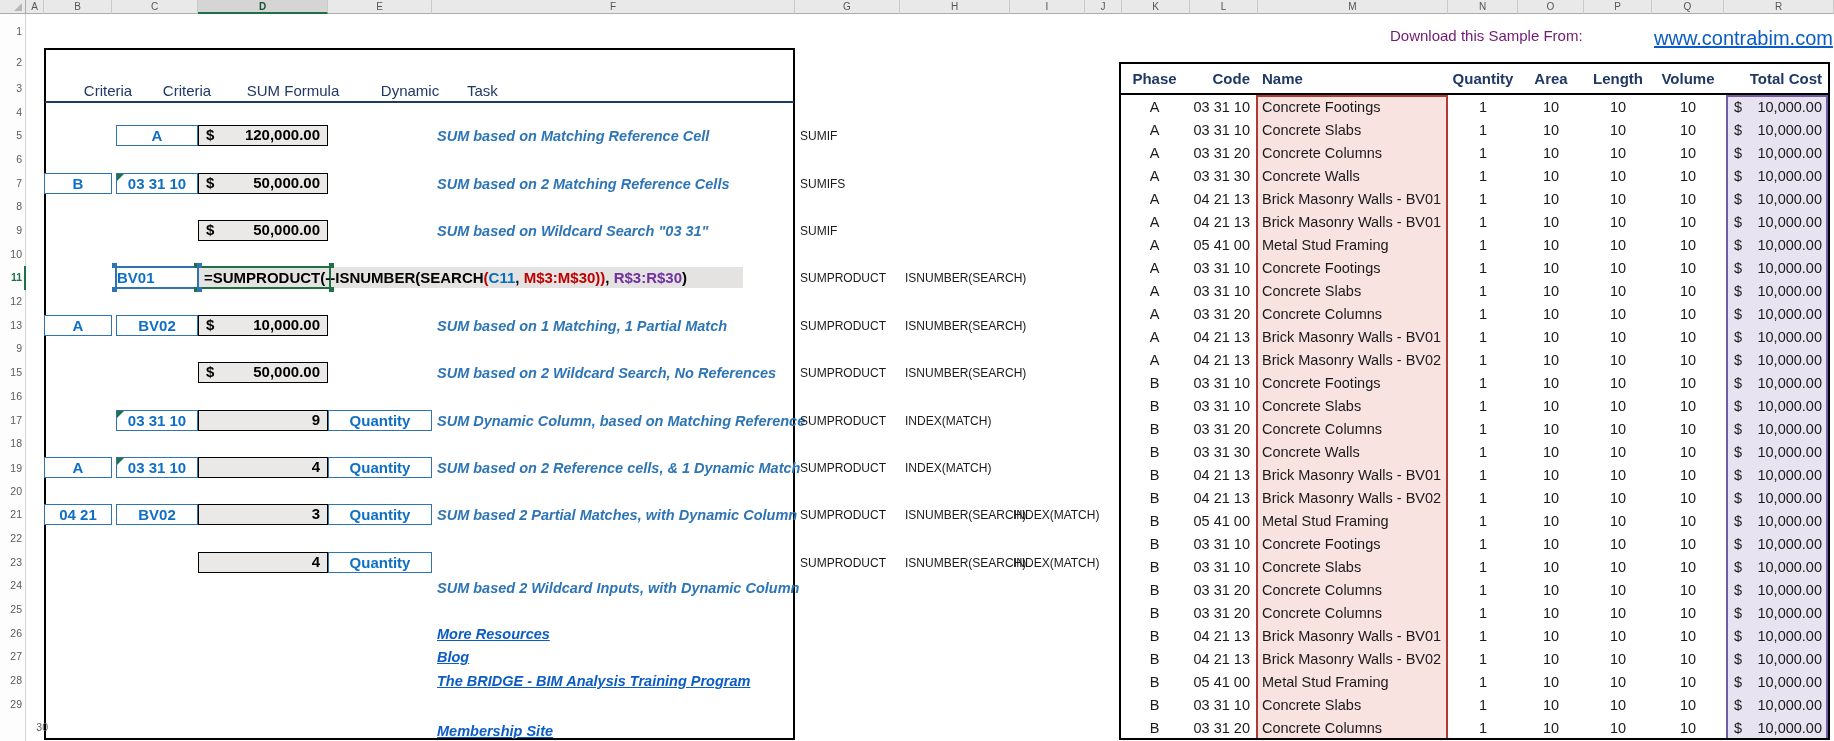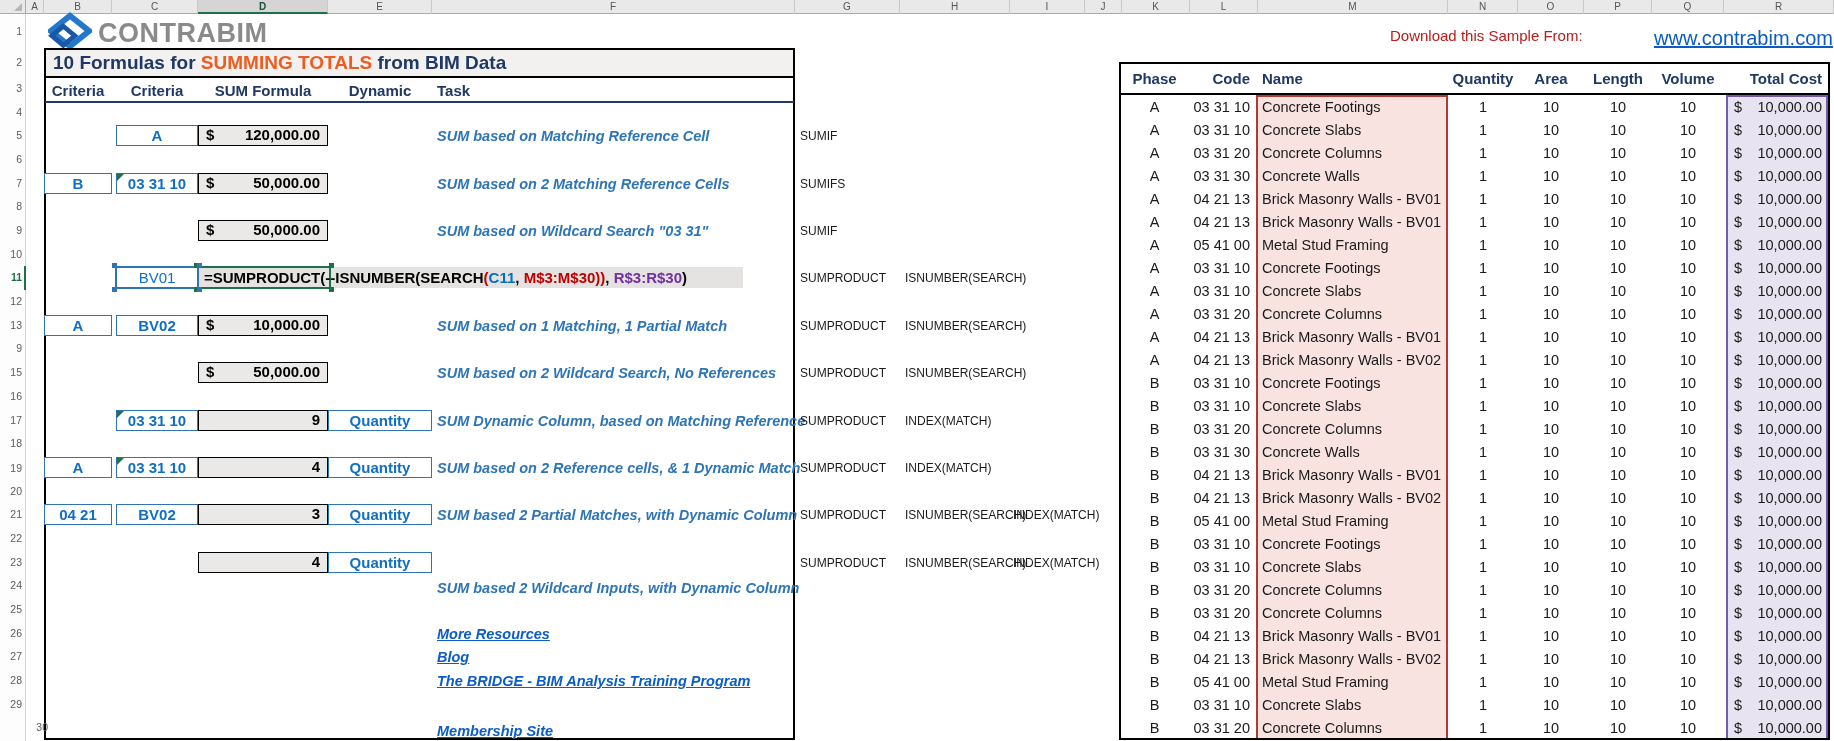--- a/index.html
+++ b/index.html
@@ -19,37 +19,37 @@
           border-right:1px solid #D4D4D4;box-sizing:border-box;}
   .rownum{position:absolute;left:0;width:22px;text-align:right;font-size:10.5px;color:#5A5A5A;}
   .rownum.active{color:var(--green,#1E7145);font-weight:bold;}
   .rowbar{position:absolute;left:24px;width:2px;background:var(--green,#1E7145);}
   
   .ltable{position:absolute;left:44px;top:48px;width:751px;height:692px;border:2px solid #000;box-sizing:border-box;background:#fff;}
   .titlebar{position:absolute;left:44px;top:48px;width:751px;height:30px;background:#F2F1EF;
             border:2px solid #000;box-sizing:border-box;font-size:19px;font-weight:bold;
             line-height:26px;padding-left:7px;white-space:nowrap;}
   .t-navy{color:var(--navy,#1F3864);} .t-orange{color:var(--orange,#ED5C21);}
-  .lhead{position:absolute;top:80px;height:21px;line-height:21px;font-size:15px;font-weight:bold;
-         color:var(--navy,#1F3864);text-align:center;white-space:nowrap;}
+  .lhead{position:absolute;top:80px;height:21px;line-height:21px;font-size:15px;font-weight:normal;
+         color:var(--navy,#1F3864);text-align:center;white-space:nowrap;margin-left:30px;}
   .lhead-line{position:absolute;left:45px;top:101px;width:749px;border-top:2px solid var(--navy,#1F3864);}
   .inbox{position:absolute;background:#fff;border:1px solid var(--bluebrd,#2E74B5);box-sizing:border-box;
          color:var(--blue,#0F6FC6);font-weight:bold;font-size:15px;text-align:center;line-height:19px;}
   .flag:before{content:"";position:absolute;left:0;top:0;width:0;height:0;
          border-left:7px solid #217346;border-bottom:7px solid transparent;}
   .resbox{position:absolute;background:var(--grayfill,#EAE9E7);border:1.5px solid #000;box-sizing:border-box;
          font-size:15px;font-weight:bold;color:#000;display:flex;justify-content:space-between;
          padding:0 7px;line-height:18px;}
   .task{position:absolute;left:437px;font-size:14.5px;font-weight:bold;font-style:italic;
         color:var(--taskblue,#2E75B6);white-space:nowrap;line-height:20px;}
   .fn{position:absolute;font-size:12px;color:#1a1a1a;white-space:nowrap;line-height:14px;}
   .link{position:absolute;left:437px;font-size:14.5px;font-weight:bold;font-style:italic;
         color:var(--link,#0B5CC4);text-decoration:underline;white-space:nowrap;line-height:20px;cursor:pointer;}
   .selbox{position:absolute;box-sizing:border-box;background:#fff;border:2px solid var(--bluebrd,#2E74B5);
-        color:var(--blue,#0F6FC6);font-weight:normal;font-size:15px;text-align:center;line-height:19px;}
+        color:var(--blue,#0F6FC6);font-weight:bold;font-size:15px;line-height:19px;}
   .editfill{position:absolute;background:#E4E3E2;}
   .editborder{position:absolute;box-sizing:border-box;border:2px solid var(--green,#1E7145);}
   .handle{position:absolute;width:5px;height:5px;}
   .formula{position:absolute;font-size:15px;font-weight:bold;white-space:nowrap;line-height:21px;}
   
   .rtable{position:absolute;left:1119px;top:62px;width:711px;height:678px;border:2.5px solid #000;box-sizing:border-box;}
   .rhead{position:absolute;left:1119px;top:64px;width:711px;height:29px;display:flex;
          font-size:15px;font-weight:bold;color:var(--navy,#1F3864);line-height:29px;}
   .rheadline{position:absolute;left:1119px;top:93px;width:711px;border-top:2px solid #000;}
   .rrow{position:absolute;left:1119px;width:711px;height:23px;display:flex;font-size:14.5px;color:#1a1a1a;line-height:23px;}
@@ -62,21 +62,21 @@
   .c-len{width:68px;text-align:center;}
   .c-vol{width:72px;text-align:center;}
   .c-cost{width:106px;display:flex;justify-content:space-between;padding:0 8px 0 10px;}
   .redfill{position:absolute;left:1256px;top:95px;width:192px;height:645px;background:var(--redfill,#F8E3E1);
            border:2px solid var(--redbrd,#B13A34);box-sizing:border-box;}
   .purfill{position:absolute;left:1726px;top:95px;width:102px;height:645px;background:var(--purfill,#E8E3F0);
            border:2px solid var(--purbrd,#7459A3);box-sizing:border-box;}
   
   .logo{position:absolute;left:48px;top:15px;height:36px;display:flex;align-items:center;}
   .logo-text{font-size:27px;font-weight:bold;color:var(--logogray,#8A8A8A);letter-spacing:.5px;margin-left:6px;line-height:36px;}
-  .dl-label{position:absolute;top:27px;left:1390px;width:270px;font-size:15px;color:#b91c1c;white-space:nowrap;}
+  .dl-label{position:absolute;top:27px;left:1390px;width:270px;font-size:15px;color:#701a75;white-space:nowrap;}
   .dl-link{position:absolute;top:27px;left:1654px;width:168px;font-size:20px;color:var(--link,#0B5CC4);
            text-decoration:underline;white-space:nowrap;cursor:pointer;}
 </style>
 </head>
 <body>
 
 <div class="screen">
 
   <div class="corner"></div>
   <div class="colhdr" id="col-headers">
@@ -94,37 +94,25 @@
       <div class="cell" style="width: 68px;">L</div>
       <div class="cell" style="width: 190px;">M</div>
       <div class="cell" style="width: 70px;">N</div>
       <div class="cell" style="width: 66px;">O</div>
       <div class="cell" style="width: 68px;">P</div>
       <div class="cell" style="width: 72px;">Q</div>
       <div class="cell" style="width: 110px;">R</div>
     </div>
   <div class="gutter" id="row-gutter"></div>
 
-  <div class="logo">
-    <span>
-      <svg width="44" height="38" viewBox="0 0 46 38">
-        <path d="M23 3 L43 19 L23 35 L3 19 Z" fill="none" stroke="#2478CC" stroke-width="6" stroke-linejoin="miter"></path>
-        <path d="M16 14 L28 24 L16 34 L4 24 Z" fill="none" stroke="#1A57A5" stroke-width="5" stroke-linejoin="miter"></path>
-      </svg>
-    </span>
-    <span class="logo-text">CONTRABIM</span>
-  </div>
 
   <div class="dl-label">Download this Sample From:</div>
   <div class="dl-link">www.contrabim.com</div>
 
   <div class="ltable"></div>
-  <div class="titlebar">
-    <span class="t-navy">10 Formulas for </span><span class="t-orange">SUMMING TOTALS</span><span class="t-navy"> from BIM Data</span>
-  </div>
 
   <div class="lhead" style="left:44px;width:68px;">Criteria</div>
   <div class="lhead" style="left:116px;width:82px;">Criteria</div>
   <div class="lhead" style="left:198px;width:130px;">SUM Formula</div>
   <div class="lhead" style="left:328px;width:104px;">Dynamic</div>
   <div class="lhead" style="left:437px;text-align:left;">Task</div>
   <div class="lhead-line"></div>
 
   <div id="left-rows">
       <div class="inbox" style="left: 116px; top: 125.36px; width: 82px; height: 21px;">A</div>

